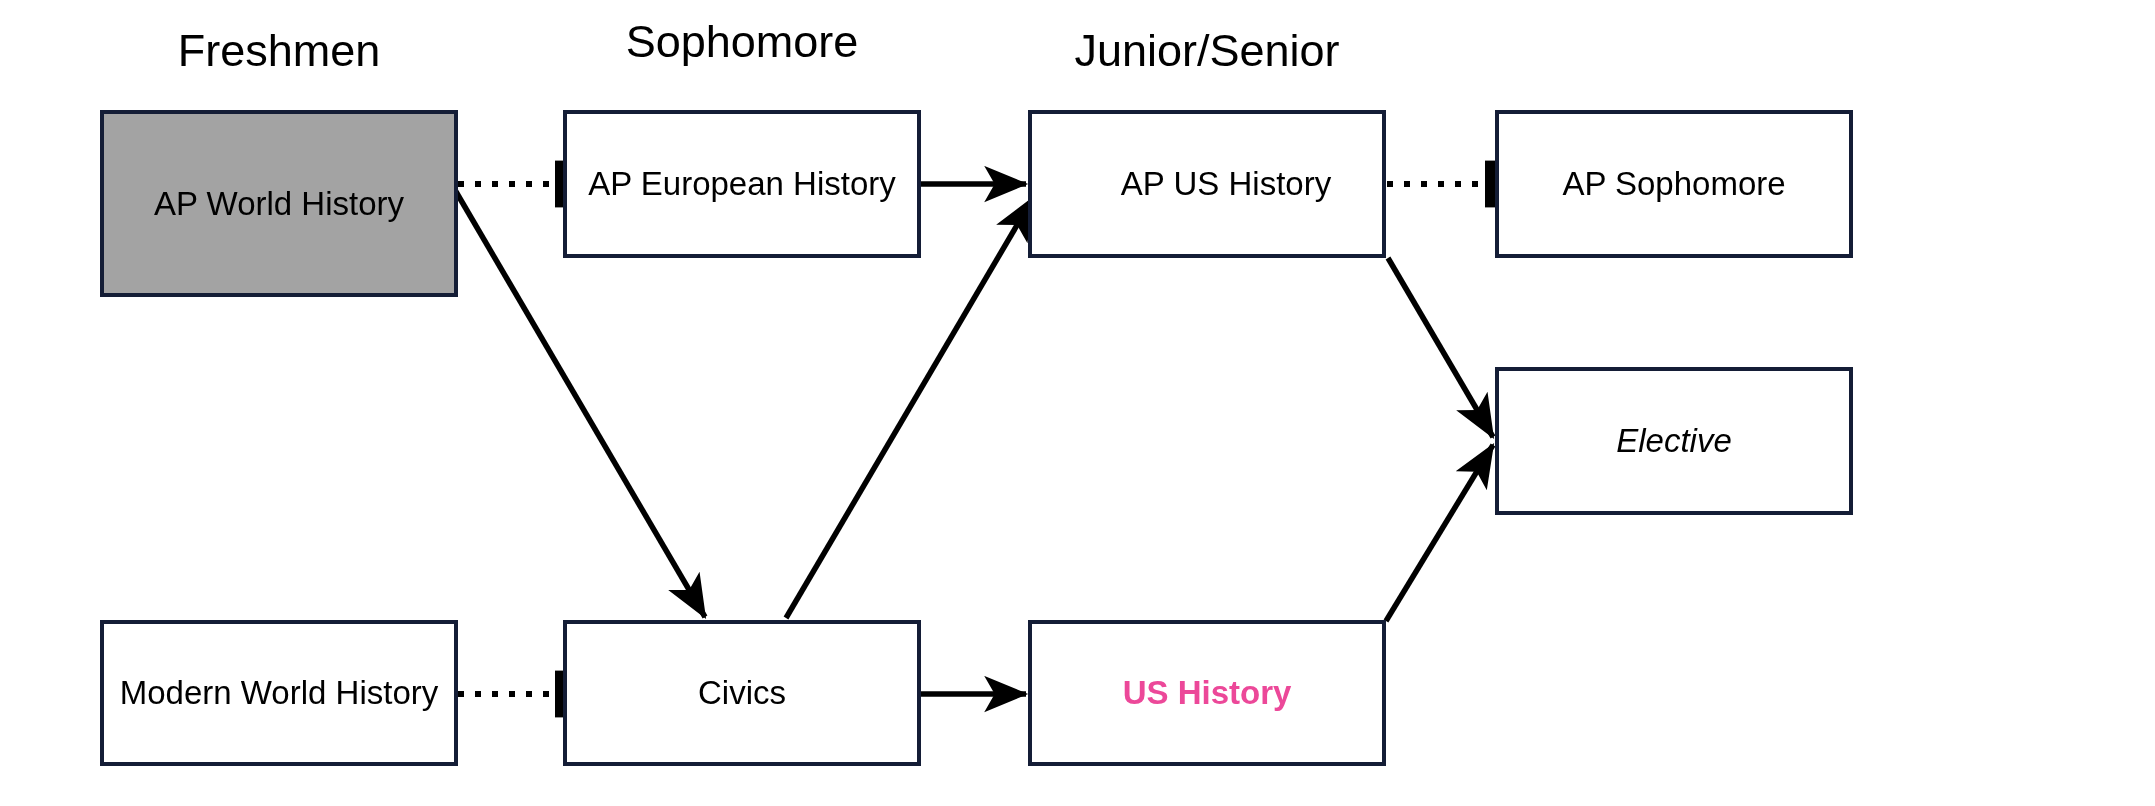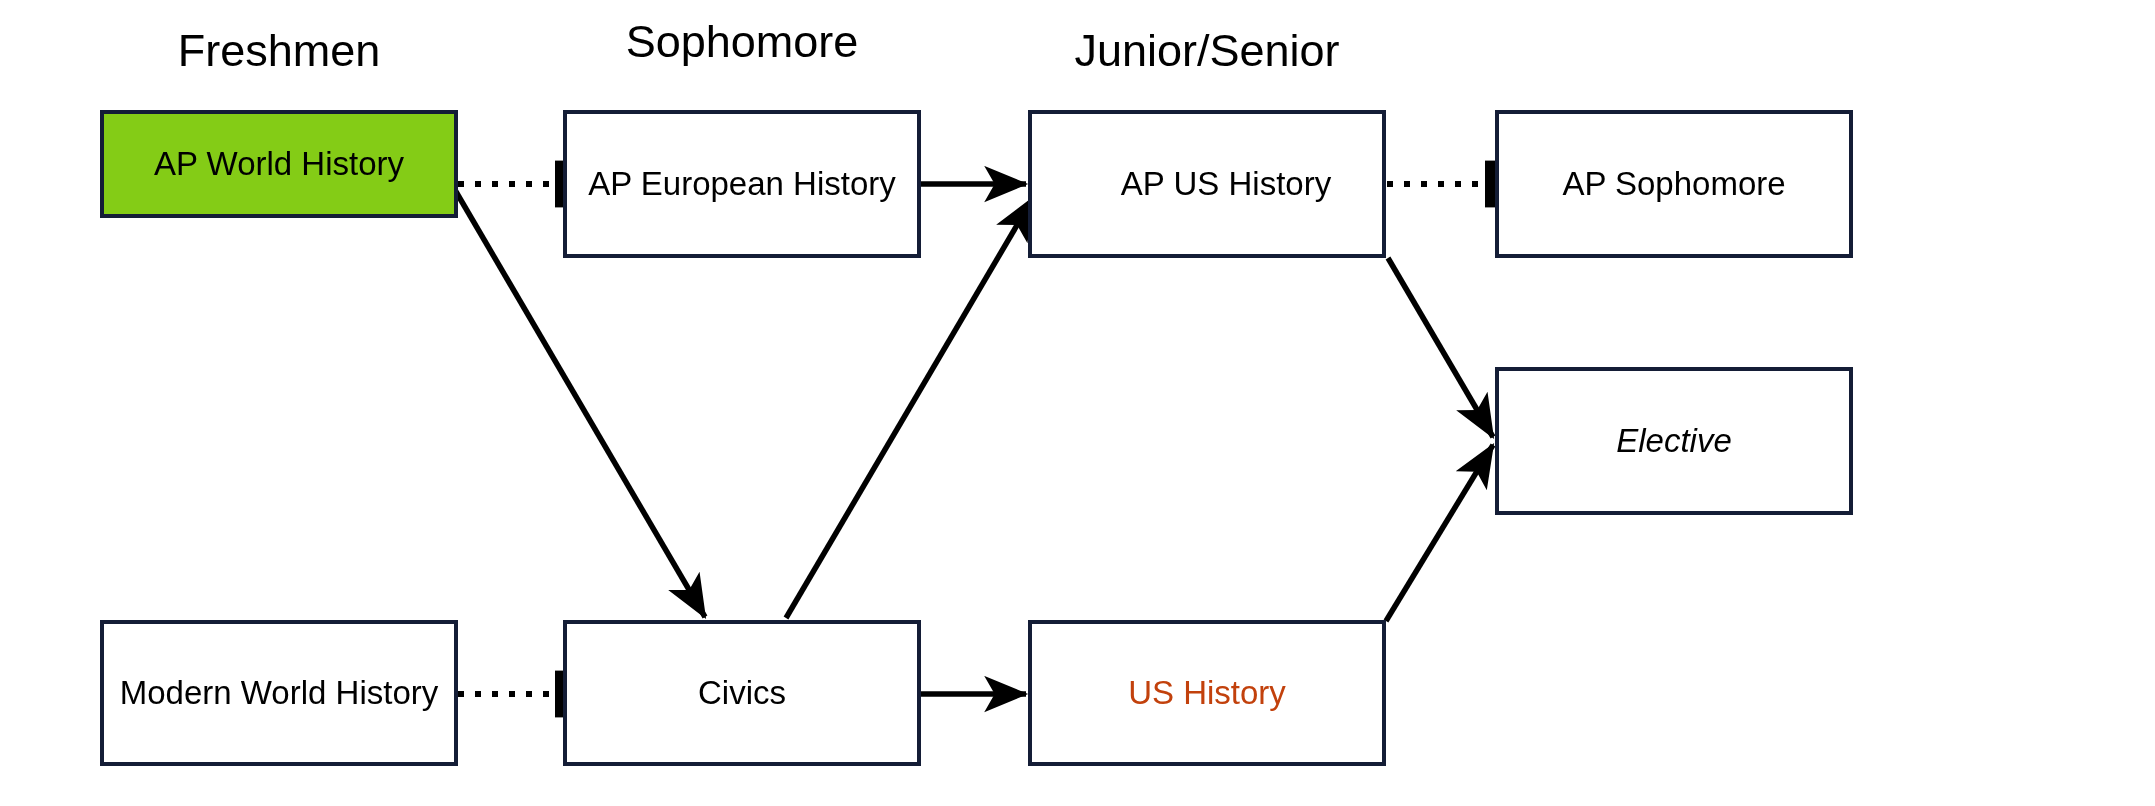--- a/index.html
+++ b/index.html
@@ -79,21 +79,21 @@
         <line x1="1386" y1="621" x2="1493" y2="445" stroke="#000000" stroke-width="5.5" stroke-linecap="butt" marker-end="url(#arrowhead)"></line>
       </g>
   </svg>
 
   <div id="headers-group">
       <div class="col-header" style="left: 100px; top: 28px; width: 358px;">Freshmen</div>
       <div class="col-header" style="left: 563px; top: 19px; width: 358px;">Sophomore</div>
       <div class="col-header" style="left: 1028px; top: 28px; width: 358px; text-align: center;">Junior/Senior</div>
     </div>
   <div id="nodes-group">
-      <div class="node" style="left: 100px; top: 110px; width: 358px; height: 108px; border-color: rgb(20, 29, 54); background: #84cc16;">
+      <div class="node" style="left: 100px; top: 110px; width: 358px; height: 187px; border-color: rgb(20, 29, 54); background: #a3a3a3;">
         <span class="node-label" style="color: rgb(0, 0, 0);">AP World History</span>
       </div>
       <div class="node" style="left: 563px; top: 110px; width: 358px; height: 148px; border-color: rgb(20, 29, 54); background: rgb(255, 255, 255);">
         <span class="node-label" style="color: rgb(0, 0, 0);">AP European History</span>
       </div>
       <div class="node" style="left: 1028px; top: 110px; width: 358px; height: 148px; border-color: rgb(20, 29, 54); background: rgb(255, 255, 255); padding-left: 38px;">
         <span class="node-label" style="color: rgb(0, 0, 0);">AP US History</span>
       </div>
       <div class="node" style="left: 1495px; top: 110px; width: 358px; height: 148px; border-color: rgb(20, 29, 54); background: rgb(255, 255, 255);">
         <span class="node-label" style="color: rgb(0, 0, 0);">AP Sophomore</span>
@@ -101,17 +101,17 @@
       <div class="node" style="left: 1495px; top: 367px; width: 358px; height: 148px; border-color: rgb(20, 29, 54); background: rgb(255, 255, 255); font-style: italic;">
         <span class="node-label" style="color: rgb(0, 0, 0);">Elective</span>
       </div>
       <div class="node" style="left: 100px; top: 620px; width: 358px; height: 146px; border-color: rgb(20, 29, 54); background: rgb(255, 255, 255);">
         <span class="node-label" style="color: rgb(0, 0, 0);">Modern World History</span>
       </div>
       <div class="node" style="left: 563px; top: 620px; width: 358px; height: 146px; border-color: rgb(20, 29, 54); background: rgb(255, 255, 255);">
         <span class="node-label" style="color: rgb(0, 0, 0);">Civics</span>
       </div>
       <div class="node" style="left: 1028px; top: 620px; width: 358px; height: 146px; border-color: rgb(20, 29, 54); background: rgb(255, 255, 255);">
-        <span class="node-label" style="color: #c2410c;">US History</span>
+        <span class="node-label" style="color: #ec4899; font-weight: bold;">US History</span>
       </div>
     </div>
 
 </div>
 
 </body></html>

